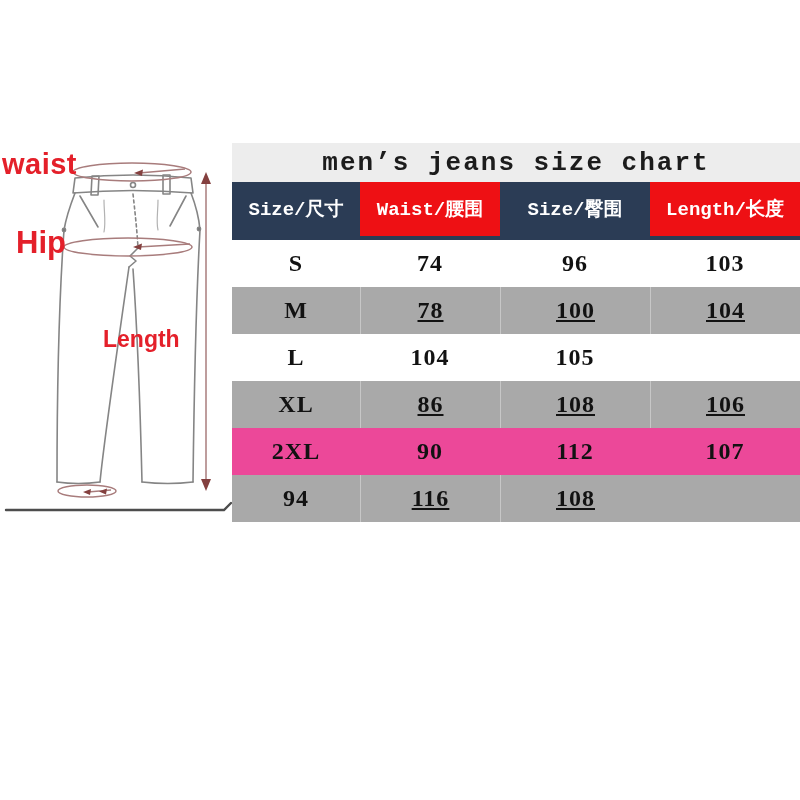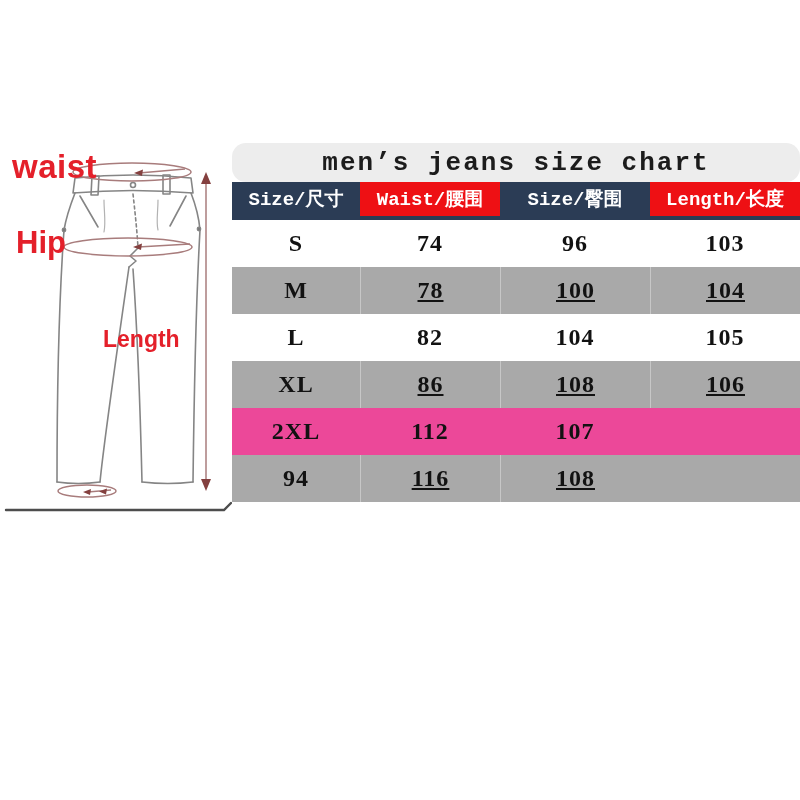--- a/index.html
+++ b/index.html
@@ -4,33 +4,33 @@
 <style>
   html,body{margin:0;padding:0;}
   .canvas{
     position:relative;width:800px;height:800px;background:#ffffff;overflow:hidden;
     font-family:"Liberation Sans",sans-serif;
   }
   
   .diagram{position:absolute;left:0;top:0;width:232px;height:800px;}
   .diagram svg{position:absolute;left:0;top:140px;}
   .m-label{position:absolute;color:#e4202a;font-weight:700;line-height:1;white-space:nowrap;}
-  .m-label.waist{left:12px;top:150px;font-size:33px;letter-spacing:0.5px;}
+  .m-label.waist{left:2px;top:150px;font-size:29px;letter-spacing:0.5px;}
   .m-label.hip{left:16px;top:227px;font-size:31px;}
   .m-label.length{left:103px;top:328px;font-size:23px;}
   
   .size-table{position:absolute;left:232px;top:143px;width:568px;}
   .title-bar{
     height:39px;background:#ededed;display:flex;align-items:center;justify-content:center;
     font-family:"Liberation Mono","DejaVu Sans Mono",monospace;
-    font-weight:700;font-size:26px;letter-spacing:2px;color:#1c1c1c;border-radius:14px;
+    font-weight:700;font-size:26px;letter-spacing:2px;color:#1c1c1c;
   }
   .header-row{
     display:grid;grid-template-columns:128px 140px 150px 150px;
-    height:38px;border-bottom:4px solid #2b3c55;box-sizing:border-box;
+    height:58px;border-bottom:4px solid #2b3c55;box-sizing:border-box;
   }
   .header-cell{
     display:flex;align-items:center;justify-content:center;
     color:#ffffff;font-family:"Liberation Mono","DejaVu Sans Mono",monospace;
     font-weight:700;font-size:19px;white-space:nowrap;
   }
   .data-row{
     display:grid;grid-template-columns:128px 140px 150px 150px;
     height:47px;background:#ffffff;
   }
@@ -135,34 +135,34 @@
 
     <div class="data-row alt" style="background-color: rgb(169, 169, 169);">
       <div class="data-cell">M</div>
       <div class="data-cell">78</div>
       <div class="data-cell">100</div>
       <div class="data-cell">104</div>
     </div>
 
     <div class="data-row" style="background-color: rgb(255, 255, 255);">
       <div class="data-cell">L</div>
-      <div class="data-cell">82</div>
       <div class="data-cell">104</div>
       <div class="data-cell">105</div>
     </div>
 
     <div class="data-row alt" style="background-color: rgb(169, 169, 169);">
       <div class="data-cell">XL</div>
       <div class="data-cell">86</div>
       <div class="data-cell">108</div>
       <div class="data-cell">106</div>
     </div>
 
     <div class="data-row" style="background-color: #ec4899;">
       <div class="data-cell">2XL</div>
+      <div class="data-cell">90</div>
       <div class="data-cell">112</div>
       <div class="data-cell">107</div>
     </div>
 
     <div class="data-row alt" style="background-color: rgb(169, 169, 169);">
       <div class="data-cell">94</div>
       <div class="data-cell">116</div>
       <div class="data-cell">108</div>
     </div>
 

